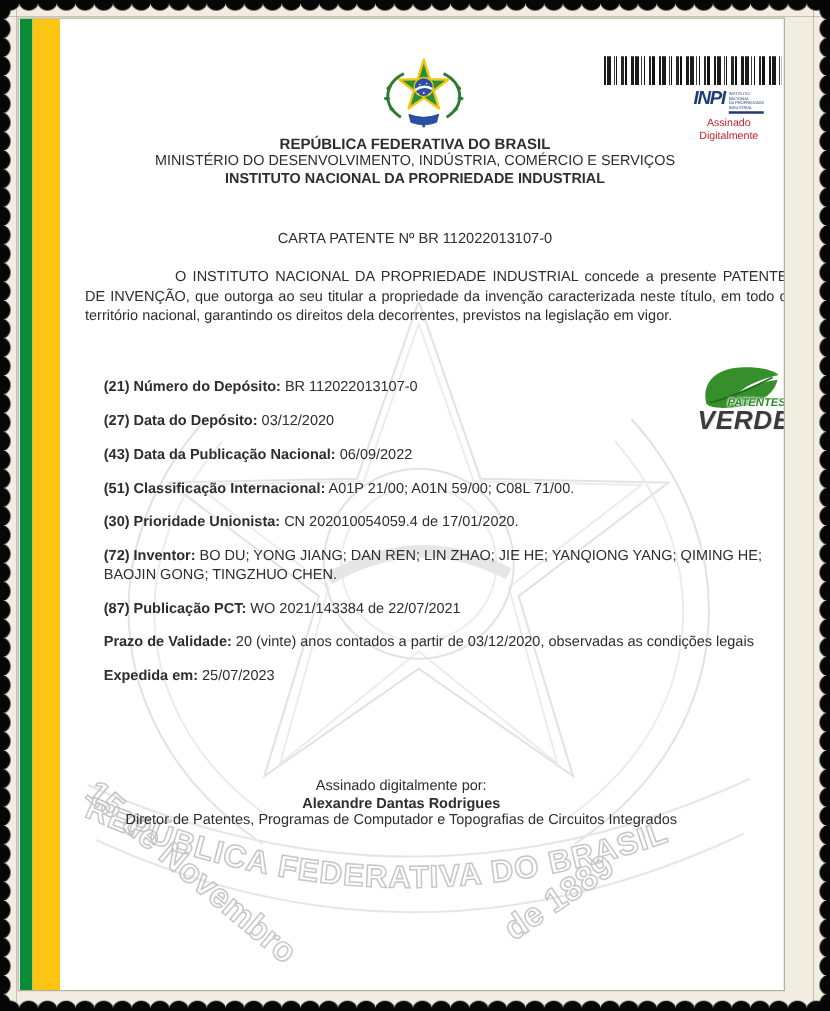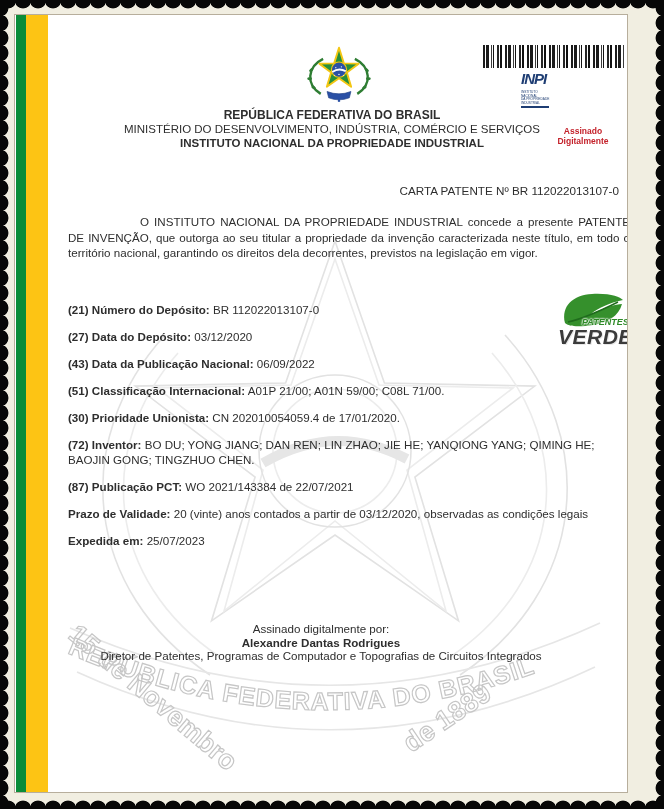--- a/index.html
+++ b/index.html
@@ -39,37 +39,37 @@
 
   .crest{position:absolute;left:284px;top:28px;width:80px;height:62px;}
 
   .barcode{position:absolute;left:468px;top:30px;width:142px;height:23px;
     background-image:repeating-linear-gradient(90deg,
       #1b1b1b 0 2px,#fff 2px 3px,#1b1b1b 3px 6px,#fff 6px 8px,
       #3c3c3c 8px 9px,#fff 9px 10px,#141414 10px 11px,#fff 11px 14px,
       #262626 14px 16px,#fff 16px 17px,#101010 17px 19px,#fff 19px 22px);
   }
   .inpi{position:absolute;left:506px;top:57px;width:124px;text-align:center;}
-  .inpi-row{display:flex;align-items:flex-start;justify-content:flex-start;gap:3px;flex-direction:column;}
+  .inpi-row{display:flex;align-items:flex-start;justify-content:center;gap:3px;}
   .inpi-word{font-style:italic;font-weight:bold;font-size:15px;letter-spacing:-1px;color:#1e3d73;line-height:14px;}
   .inpi-small{text-align:left;color:#1e3d73;font-size:3.2px;line-height:3.6px;border-bottom:2px solid #1e3d73;padding-bottom:1px;margin-top:2px;}
-  .inpi-signed{margin:19px auto 0;width:62px;color:#c4222b;font-weight:bold;font-size:8.5px;line-height:9.5px;}
+  .inpi-signed{margin:3px auto 0;width:62px;color:#c4222b;font-weight:normal;font-size:8.5px;line-height:9.5px;}
 
   .hdr{position:absolute;left:30px;right:8px;top:93px;text-align:center;}
   .hdr .l1{font-size:12px;font-weight:bold;line-height:14px;}
   .hdr .l2{font-size:11.5px;line-height:14px;}
   .hdr .l3{font-size:11.5px;font-weight:bold;line-height:14px;}
 
-  .carta{position:absolute;left:30px;right:8px;top:169px;text-align:right;font-size:11.7px;}
+  .carta{position:absolute;left:30px;right:8px;top:169px;text-align:center;font-size:11.7px;}
 
   .intro{position:absolute;left:53px;top:199px;width:562px;font-size:11.6px;line-height:15.5px;
     text-align:justify;text-indent:72px;}
 
   .fields{position:absolute;left:53px;top:288px;width:562px;font-size:11.6px;}
-  .frow{line-height:14.5px;margin-bottom:12.5px;}
+  .frow{line-height:14.5px;margin-bottom:12.5px;margin-left:15px;}
   .flabel{font-weight:bold;}
 
   .sig{position:absolute;left:0;right:0;top:607px;text-align:center;font-size:11.6px;line-height:13.5px;}
   .sig .name{font-weight:bold;}
 
   .verdes{position:absolute;left:543px;top:276px;width:86px;height:72px;}
   .verdes svg{position:absolute;left:2px;top:0;}
   .verdes .pat{position:absolute;left:24px;top:26px;font-size:9px;font-weight:bold;font-style:italic;
     color:#2e8a27;letter-spacing:0;text-shadow:0 0 2px #fff,0 0 2px #fff,0 0 2px #fff;}
   .verdes .ver{position:absolute;left:0px;top:34px;font-size:21px;font-weight:bold;font-style:italic;

